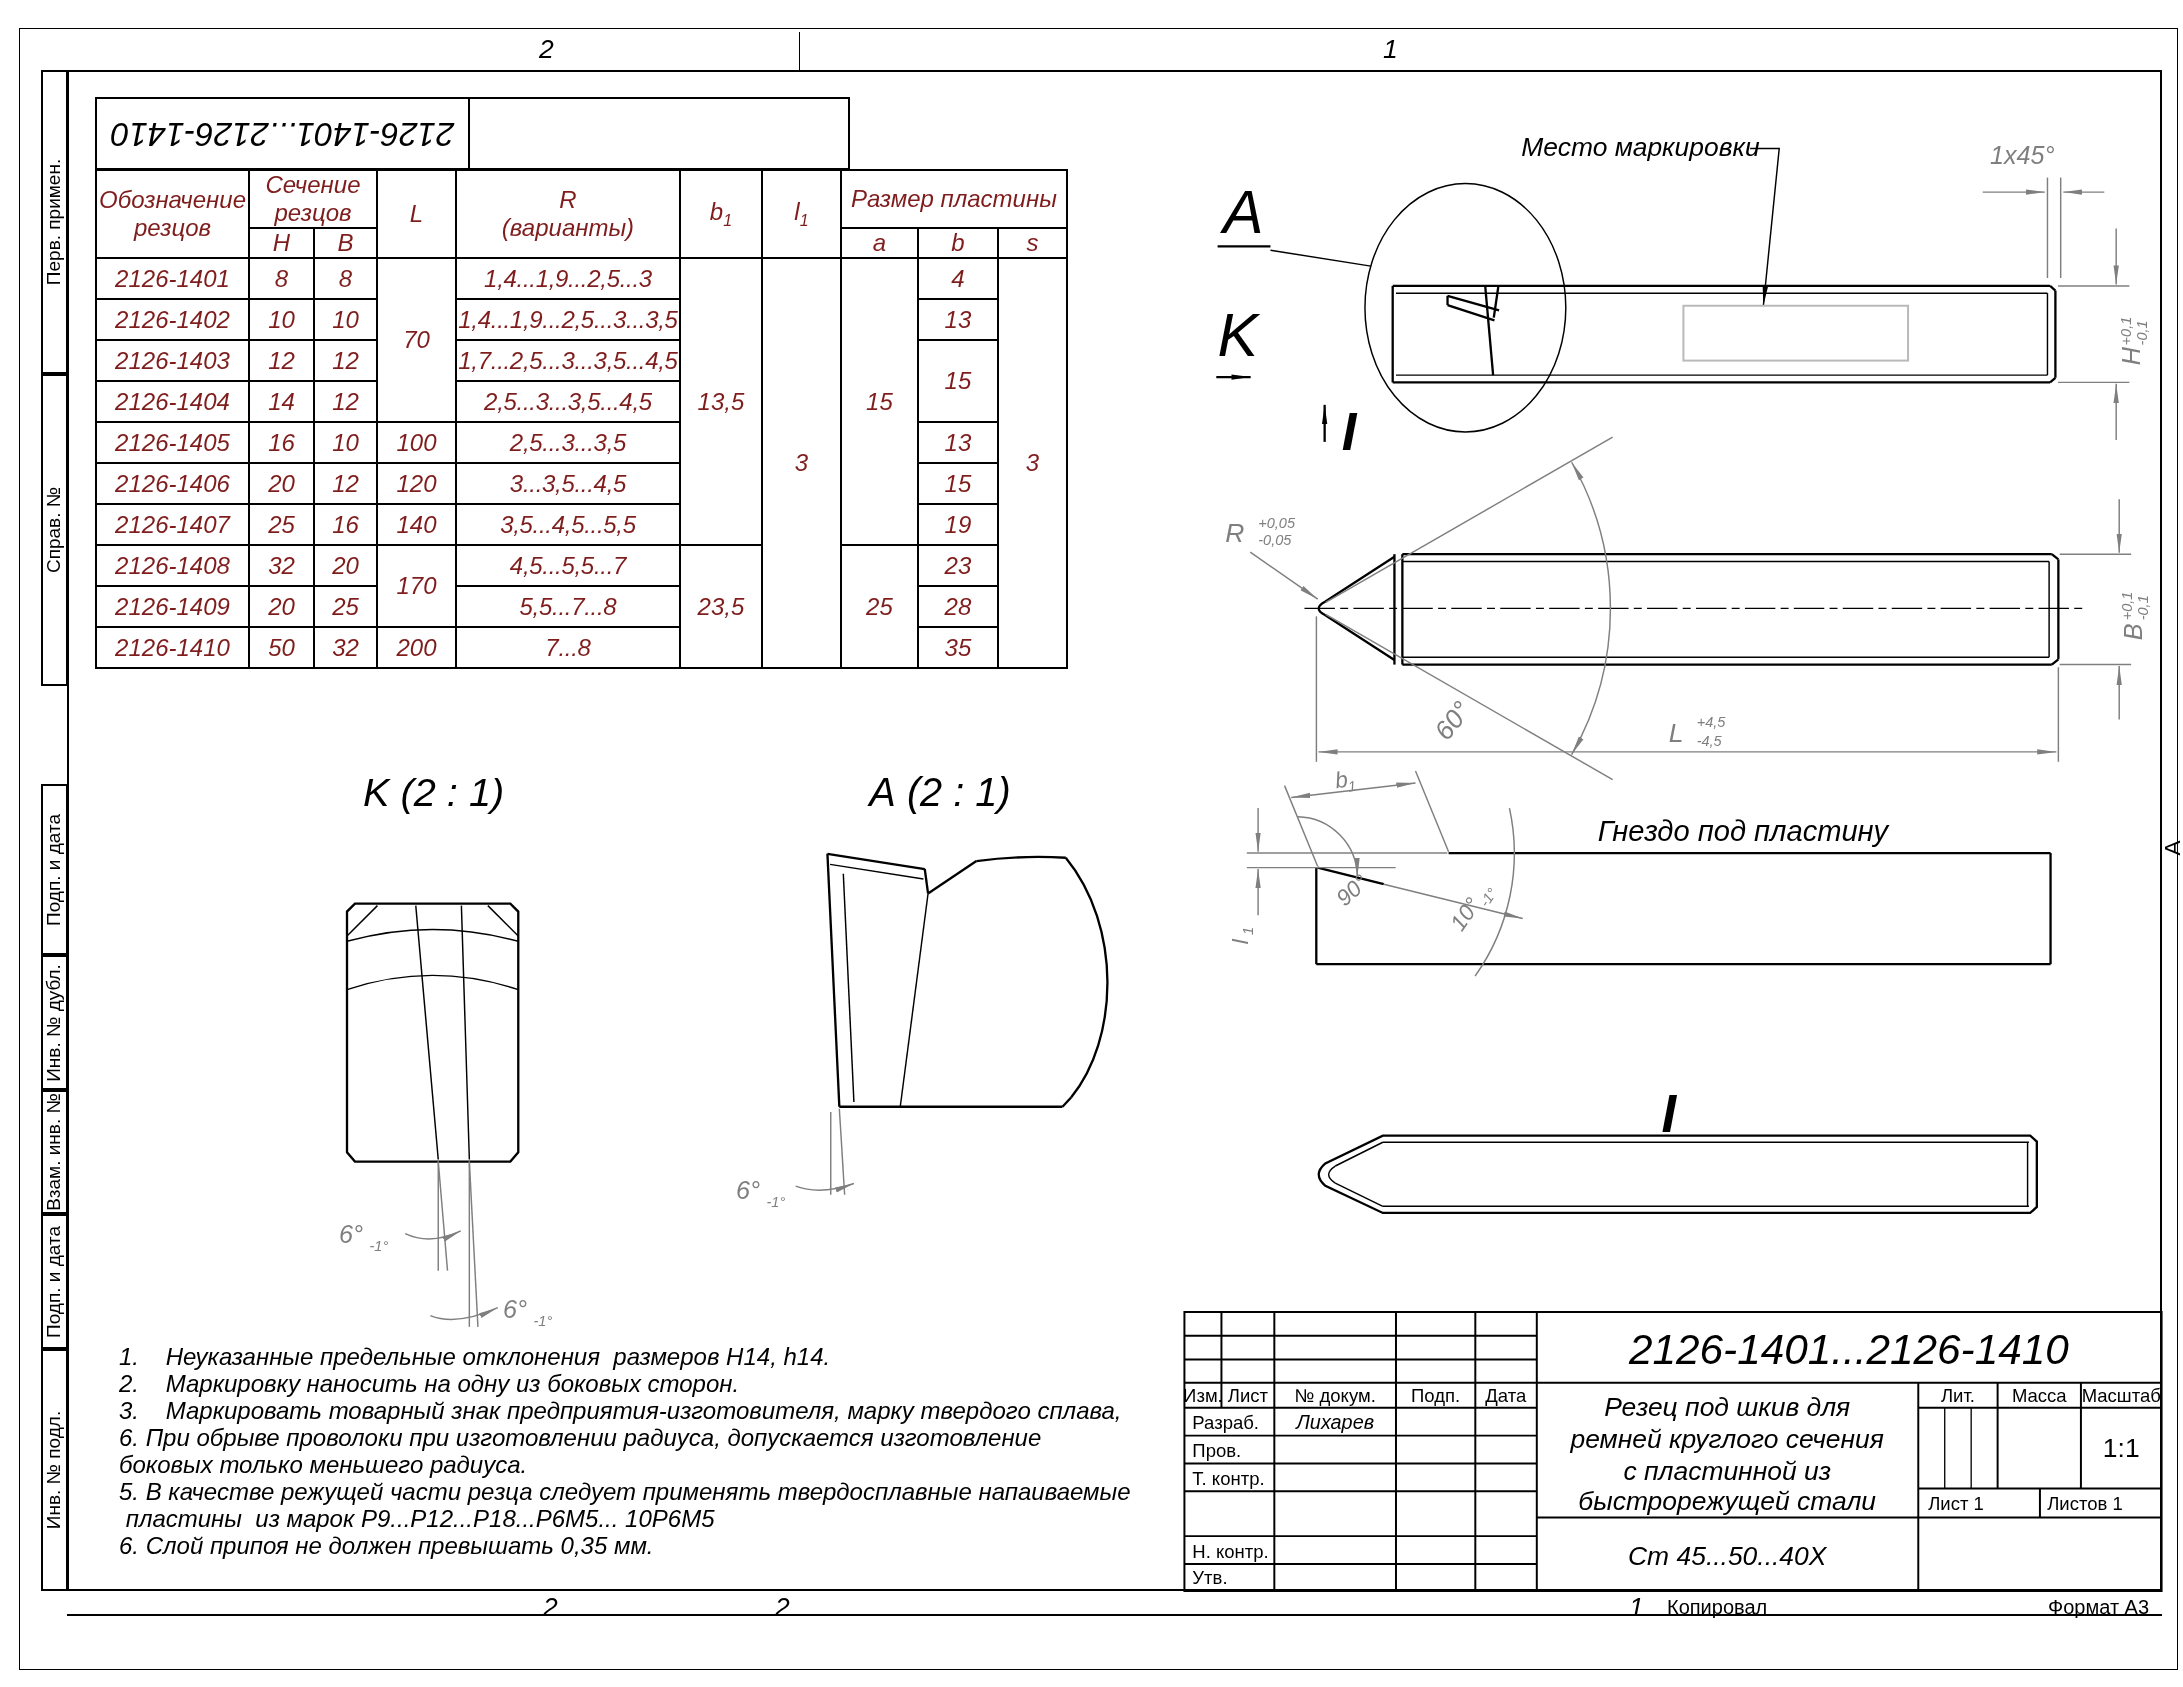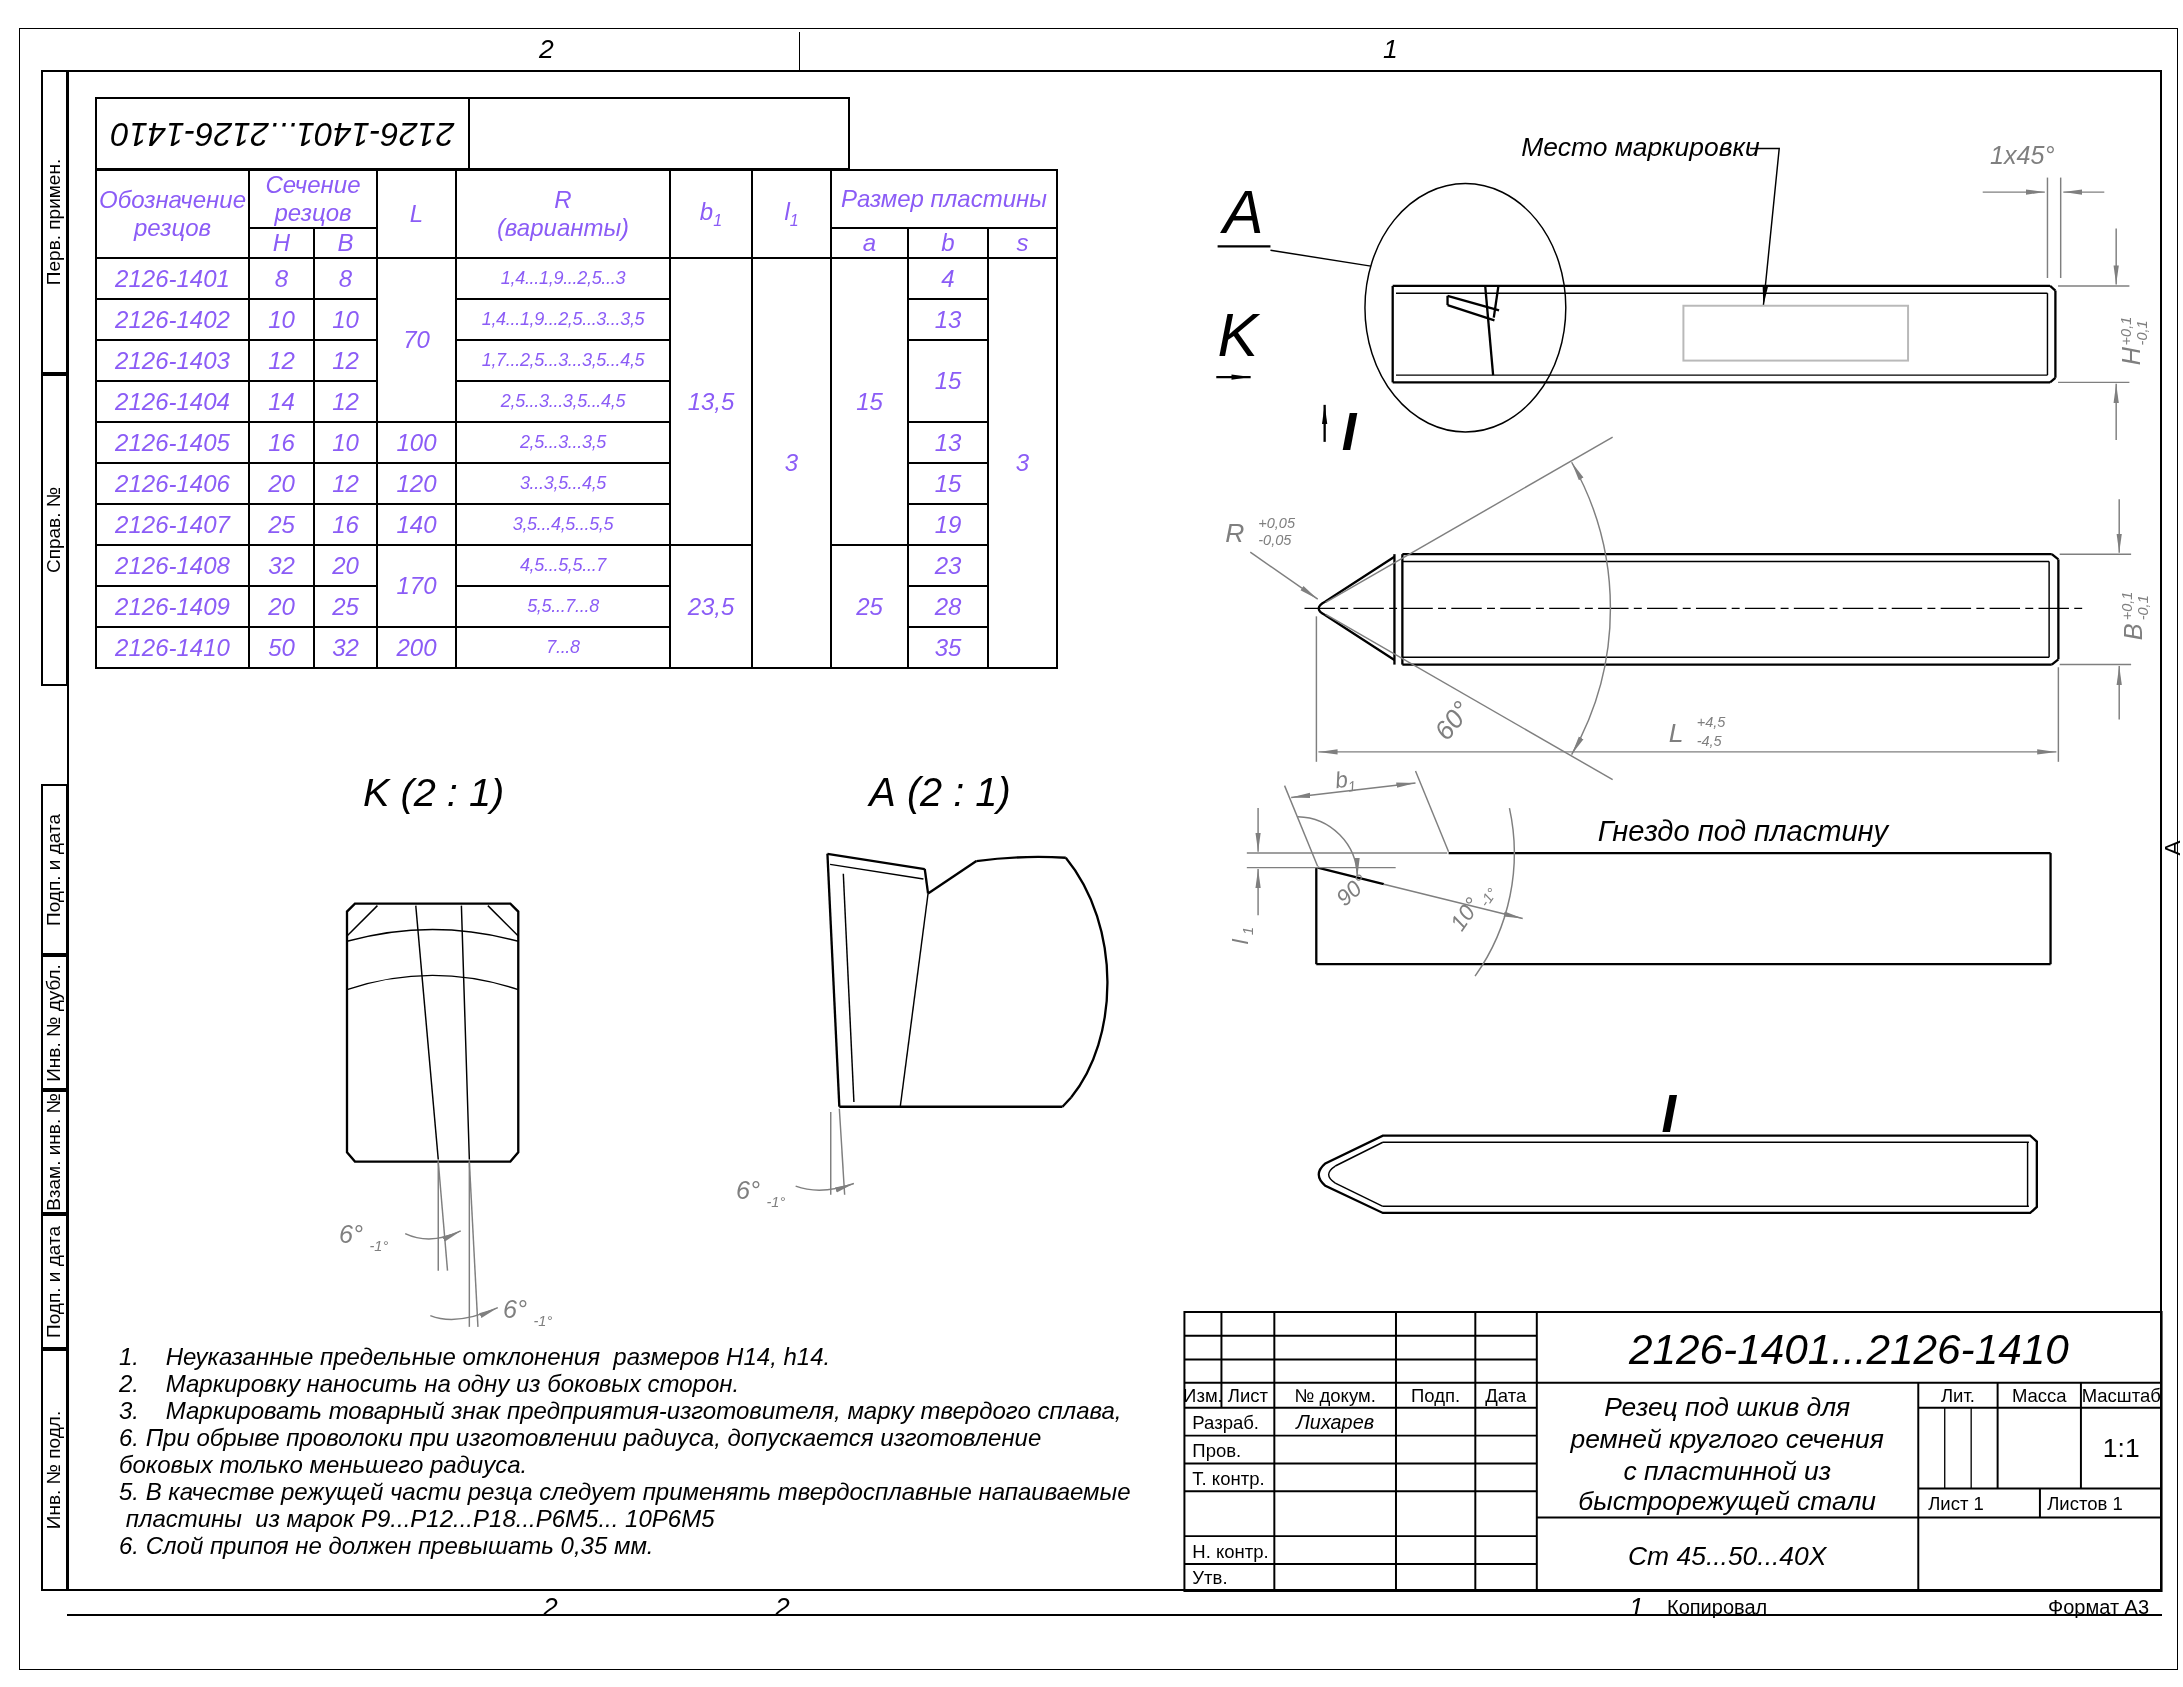--- a/index.html
+++ b/index.html
@@ -11,23 +11,23 @@
   .frame { left:67px; top:70px; width:2095px; height:1521px; border:2px solid #000; }
   .strip { left:67px; top:1591px; width:2095px; height:25px; border-bottom:2px solid #000; }
   .tick  { left:799px; top:32px; width:0; height:38px; border-left:1.3px solid #000; }
   .zone { font-size:26.5px; font-style:italic; color:#000; }
   .footer-txt { font-size:20px; color:#000; }
   .sbox { left:41px; width:26.5px; border:2px solid #000; display:flex; align-items:center; justify-content:center; overflow:visible; }
   .sbox span { transform:rotate(-90deg); white-space:nowrap; font-size:19px; color:#000; }
   .flipbox { left:95px; top:97px; width:375px; height:73px; border:2px solid #000; display:flex; align-items:center; justify-content:center; }
   .flipbox span { transform:rotate(180deg); font-size:33px; font-style:italic; white-space:nowrap; }
   .emptybox { left:470px; top:97px; width:380px; height:73px; border:2px solid #000; border-left:none; }
-  .dtable { position:absolute; left:95px; top:169px; border-collapse:collapse; table-layout:fixed; font-style:italic; font-size:24px; text-align:center; color:#8b5cf6; }
+  .dtable { position:absolute; left:95px; top:169px; border-collapse:collapse; table-layout:fixed; font-style:italic; font-size:24px; text-align:center; color:#7f1d1d; }
   .dtable th,.dtable td { border:2px solid #000; padding:0 1.3px; font-weight:normal; vertical-align:middle; }
-  .dtable .rcol { font-size:18px; letter-spacing:-0.3px;margin-left:47px; }
+  .dtable .rcol { font-size:24px; letter-spacing:-0.3px;margin-left:47px; }
   sub.sm { font-size:16px; }
   .notes { left:119px; top:1343px; width:1092px; font-style:italic; font-size:24px; line-height:27px; color:#000; }
   .notes div { white-space:pre; }
   .kTitle { font-size:60px; font-style:italic; }
   svg { overflow:visible; }
   svg text { font-family:"Liberation Sans",sans-serif; font-style:italic; fill:#000; }
   .blk line,.blk path,.blk polyline,.blk ellipse { stroke:#000; stroke-width:3.5; fill:none; }
   .blk .thin { stroke-width:2.2; }
   .gry line,.gry path,.gry polyline { stroke:#7f7f7f; stroke-width:2.2; fill:none; }
   .gry text { fill:#7f7f7f; }

